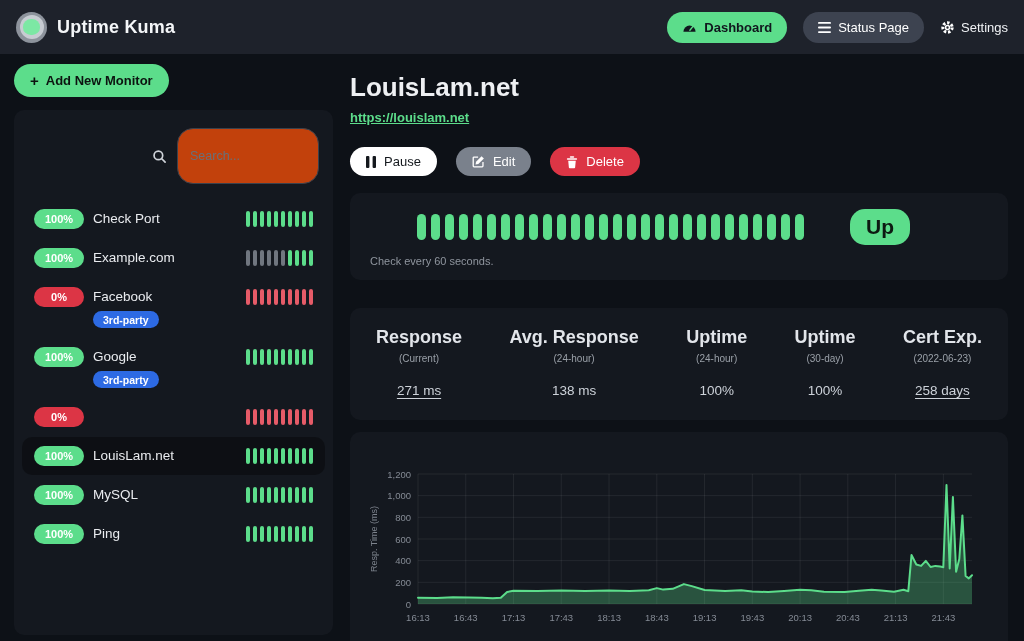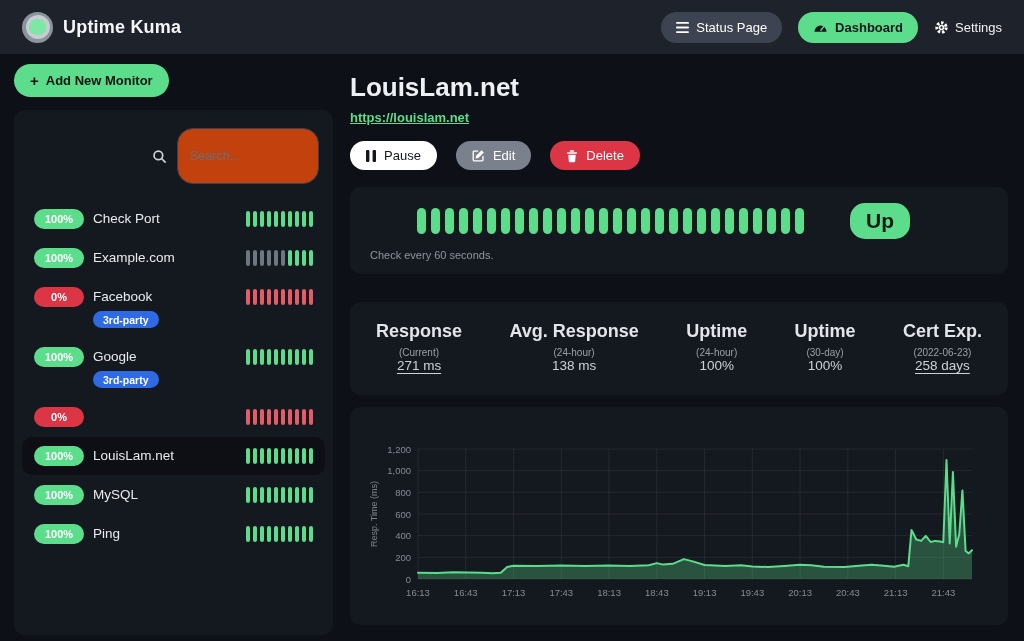--- a/index.html
+++ b/index.html
@@ -2,21 +2,21 @@
 <html><head>
 <meta charset="utf-8">
 <style>
   * { box-sizing: border-box; margin: 0; padding: 0; }
   html,body { width:1024px; height:641px; overflow:hidden; }
   body {
     background:#0d1117; color:#e6e9ee;
     font-family:"Liberation Sans", sans-serif;
   }
   
-  .navbar { height:54px; background:#1e222b; display:flex; align-items:center; padding:0 22px; }
+  .navbar { height:54px; background:#1e222b; display:flex; align-items:center; padding:0 16px; }
   .brand { display:flex; align-items:center; gap:10px; cursor:pointer; }
   .logo { width:31px; height:31px; border-radius:50%; background:#8d939c; display:flex; align-items:center; justify-content:center; }
   .logo-mid { width:24px; height:24px; border-radius:50%; background:#c7ccd2; display:flex; align-items:center; justify-content:center; }
   .logo-core { width:17px; height:16px; border-radius:48% 48% 46% 46%; background:#7ce8a4; }
   .brand-name { font-size:18px; font-weight:700; color:#f4f6f8; letter-spacing:.2px; }
   .nav-right { margin-left:auto; display:flex; align-items:center; gap:16px; }
   .pill-btn { display:flex; align-items:center; gap:7px; border:none; cursor:pointer;
     border-radius:50px; padding:8px 15px; font-size:13px; font-family:inherit; }
   .btn-statuspage { background:#3d4350; color:#fff; }
   .btn-dashboard { background:#5cdd8b; color:#10161d; font-weight:700; }
@@ -44,70 +44,70 @@
   .tag { color:#fff; font-size:10.5px; font-weight:700; padding:2.5px 10px; border-radius:50px; }
   .mini-bars { margin-left:auto; display:flex; gap:3px; align-items:center; margin-top:2px; }
   .mini-bar { width:4px; height:16px; border-radius:2px; display:block; }
   .mini-bar.up { background:#5cdd8b; }
   .mini-bar.down { background:#e65b68; }
   .mini-bar.empty { background:#70767f; }
   
   .main { flex:1; min-width:0; }
   .page-title { font-size:26px; font-weight:600; color:#eef0f3; margin-top:8px; }
   .monitor-url { display:inline-block; margin-top:7px; font-size:13px; font-weight:700; color:#5cdd8b; text-decoration:underline; }
-  .action-row { display:flex; gap:19px; margin-top:15px;align-items:center; }
+  .action-row { display:flex; gap:19px; margin-top:21px;align-items:center; }
   .action-btn { display:flex; align-items:center; gap:8px; border:none; border-radius:50px;
     padding:7px 16px; font-size:13px; cursor:pointer; font-family:inherit; }
   .btn-pause { background:#ffffff; color:#14181d; }
   .btn-edit { background:#7a818c; color:#fff; }
   .btn-delete { background:#dc3545; color:#fff; }
   .hero-card { margin-top:17px; background:#14181f; border-radius:10px; padding:16px 20px 13px; }
   .hero-top { display:flex; align-items:center;padding-left:47px; }
   .beat-row { display:flex; gap:5px; }
   .beat { width:9px; height:26px; border-radius:5px; background:#5cdd8b; display:block; }
   .status-pill { margin-left:auto; margin-right:78px; background:#5cdd8b; color:#0d1a12;
     font-size:21px; font-weight:700; border-radius:15px; padding:6px 16px; }
   .check-interval { margin-top:10px; font-size:11px; color:#8f959e; }
   .stats-card { margin-top:28px; background:#14181f; border-radius:10px; padding:19px 26px 22px; display:flex; justify-content:space-between; }
   .stat { text-align:center; }
   .stat-label { font-size:18px; font-weight:700; color:#e2e5ea; }
   .stat-sub { margin-top:5px; font-size:10px; color:#9aa0a8; }
-  .stat-value { font-size:13.5px; color:#cdd2d9; }
+  .stat-value { margin-top:19px; font-size:13.5px; color:#cdd2d9; }
   .stat-value.u { text-decoration:underline; text-underline-offset:3px; }
   .chart-card { margin-top:12px; background:#14181f; border-radius:10px; padding:18px 14px 10px; }
   svg text { font-family:"Liberation Sans", sans-serif; }
   .icon-svg { display:block; }
 </style>
 </head>
 <body>
 
 <div class="navbar">
   <div class="brand">
     <span class="logo">
       <span class="logo-mid">
           <span class="logo-core"></span>
         </span>
     </span>
     <span class="brand-name">Uptime Kuma</span>
   </div>
   <div class="nav-right">
+    <button class="pill-btn btn-dashboard">
+      <svg class="icon-svg" width="15" height="12" viewBox="0 0 16 12">
+        <path d="M1.5 11A6.5 6.5 0 0 1 14.5 11Z" fill="#10161d"></path>
+        <line x1="8" y1="10" x2="11.8" y2="5.2" stroke="#5cdd8b" stroke-width="1.4"></line>
+      </svg>
+      <span>Dashboard</span>
+    </button>
     <button class="pill-btn btn-statuspage">
       <svg class="icon-svg" width="13" height="11" viewBox="0 0 13 11" fill="#fff">
         <rect y="0" width="13" height="1.8" rx="0.9"></rect>
           <rect y="4.6" width="13" height="1.8" rx="0.9"></rect>
           <rect y="9.2" width="13" height="1.8" rx="0.9"></rect>
       </svg>
       <span>Status Page</span>
-    </button>
-    <button class="pill-btn btn-dashboard">
-      <svg class="icon-svg" width="15" height="12" viewBox="0 0 16 12">
-        <path d="M1.5 11A6.5 6.5 0 0 1 14.5 11Z" fill="#10161d"></path>
-        <line x1="8" y1="10" x2="11.8" y2="5.2" stroke="#5cdd8b" stroke-width="1.4"></line>
-      </svg>
-      <span>Dashboard</span>
     </button>
     <div class="nav-settings">
       <svg class="icon-svg" width="15" height="15" viewBox="0 0 16 16">
         <circle cx="8" cy="8" r="5" fill="none" stroke="#fff" stroke-width="3.2" stroke-dasharray="2.6 1.9"></circle>
         <circle cx="8" cy="8" r="2.1" fill="none" stroke="#fff" stroke-width="1.7"></circle>
       </svg>
       <span>Settings</span>
     </div>
   </div>
 </div>

